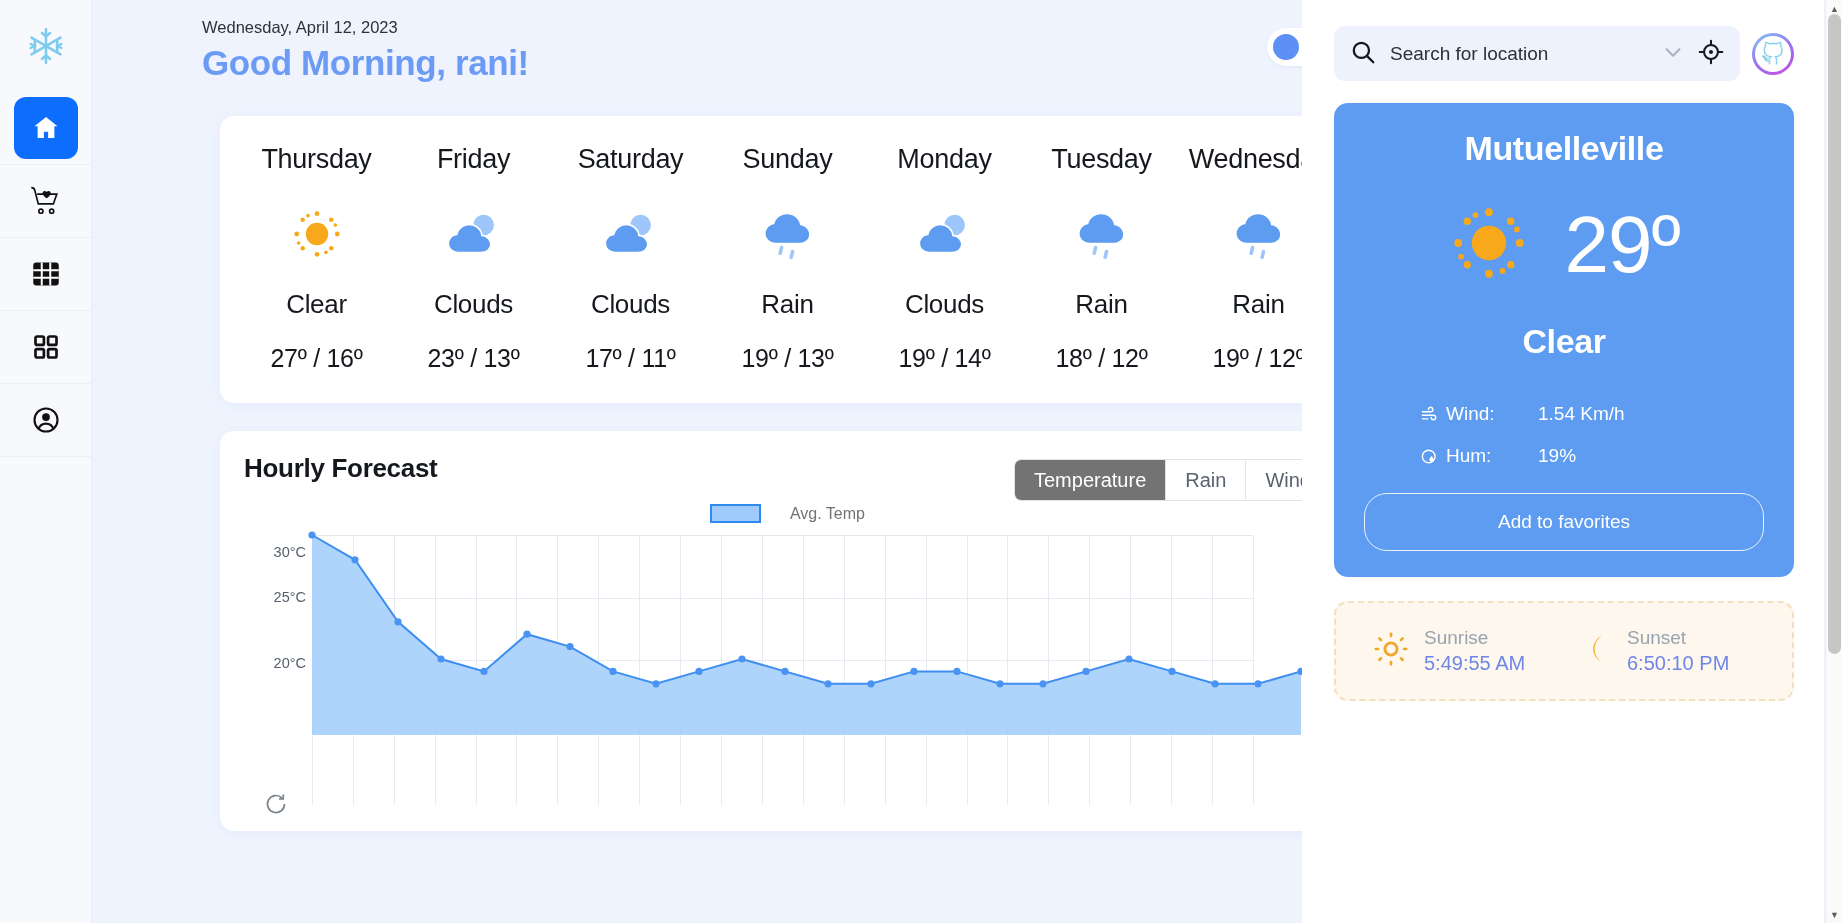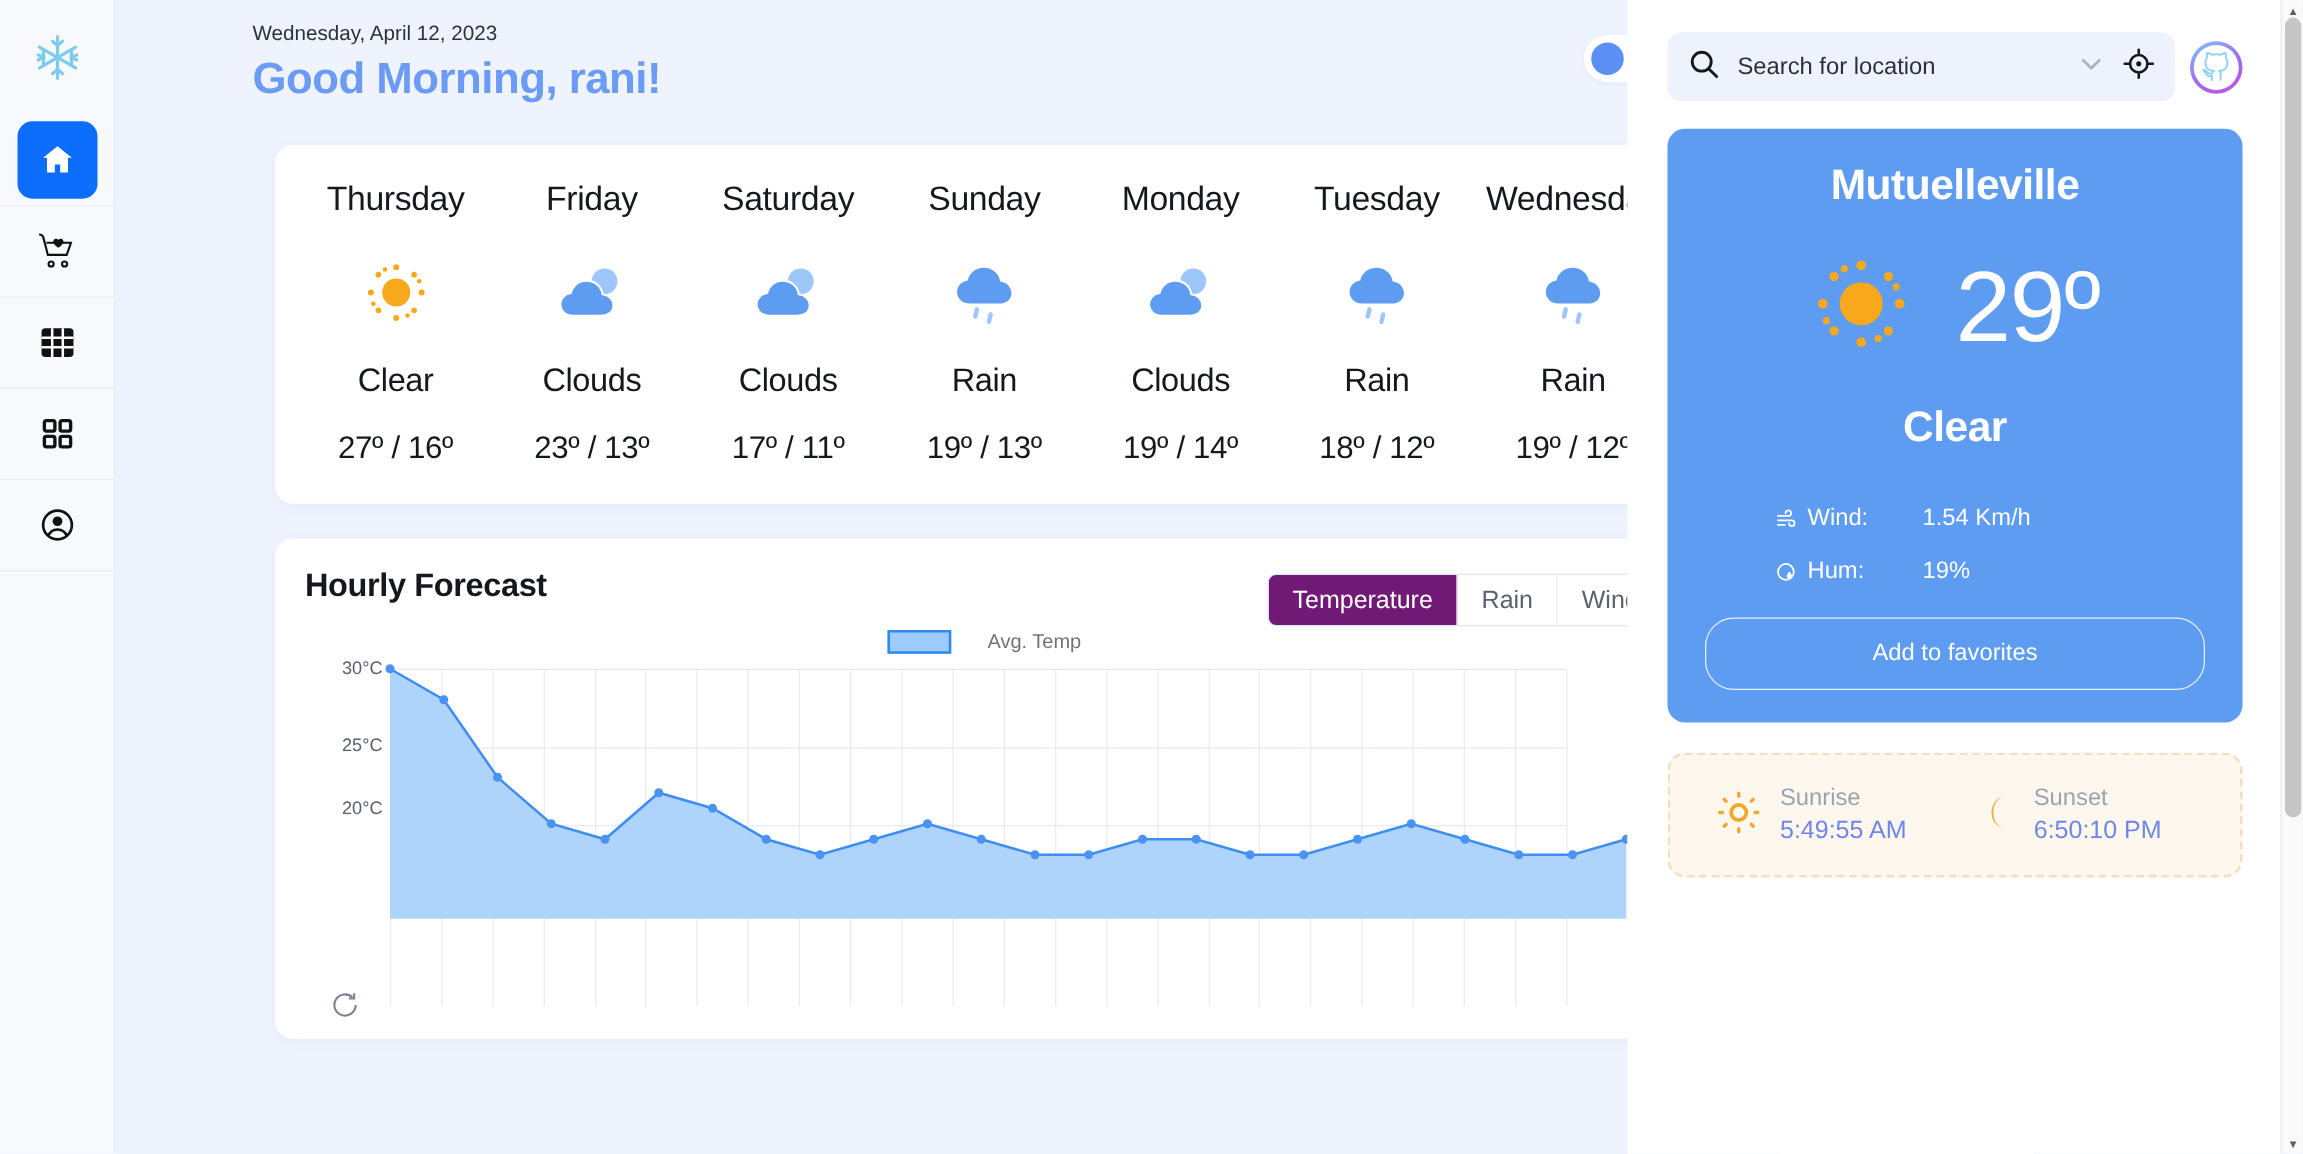--- a/index.html
+++ b/index.html
@@ -138,21 +138,21 @@
   .tab {
     padding: 0 19px;
     display: flex; align-items: center;
     font-size: 20px;
     color: #5a6270;
     background: #fff;
     cursor: pointer;
     border-right: 1px solid #dfe4ec;
   }
   .tab:last-child { border-right: none; }
-  .tab.active { background: #701a75; color: #fff; }
+  .tab.active { background: #737373; color: #fff; }
 
   .chart-area { position: relative; margin-top: 20px; height: 320px; }
   .chart-caption {
     text-align: center;
     font-size: 14.5px;
     font-weight: 700;
     color: #4c5563;
     letter-spacing: .1px;
   }
   .chart-legend {
@@ -501,23 +501,23 @@
 
     <div class="chart-area">
 
       <div class="chart-legend">
         <span class="legend-swatch"></span>
         <span class="legend-label">Avg. Temp</span>
       </div>
 
       <div class="plot">
         <div style="position:absolute;left:68px;top:0;">
-          <span class="y-label" style="top:0px;">30°C</span>
+          <span class="y-label" style="top:17px;">30°C</span>
           <span class="y-label" style="top:62px;text-align:center;">25°C</span>
-          <span class="y-label" style="top:112px;">20°C</span>
+          <span class="y-label" style="top:128px;">20°C</span>
         </div>
 
         <div class="grid-box">
           <div class="hline" style="top:62px;"></div>
           <div class="hline" style="top:124px;"></div>
           <div class="vline" style="left:0%;"></div>
           <div class="vline" style="left:4.34%;"></div>
           <div class="vline" style="left:8.69%;"></div>
           <div class="vline" style="left:13.04%;"></div>
           <div class="vline" style="left:17.39%;"></div>

